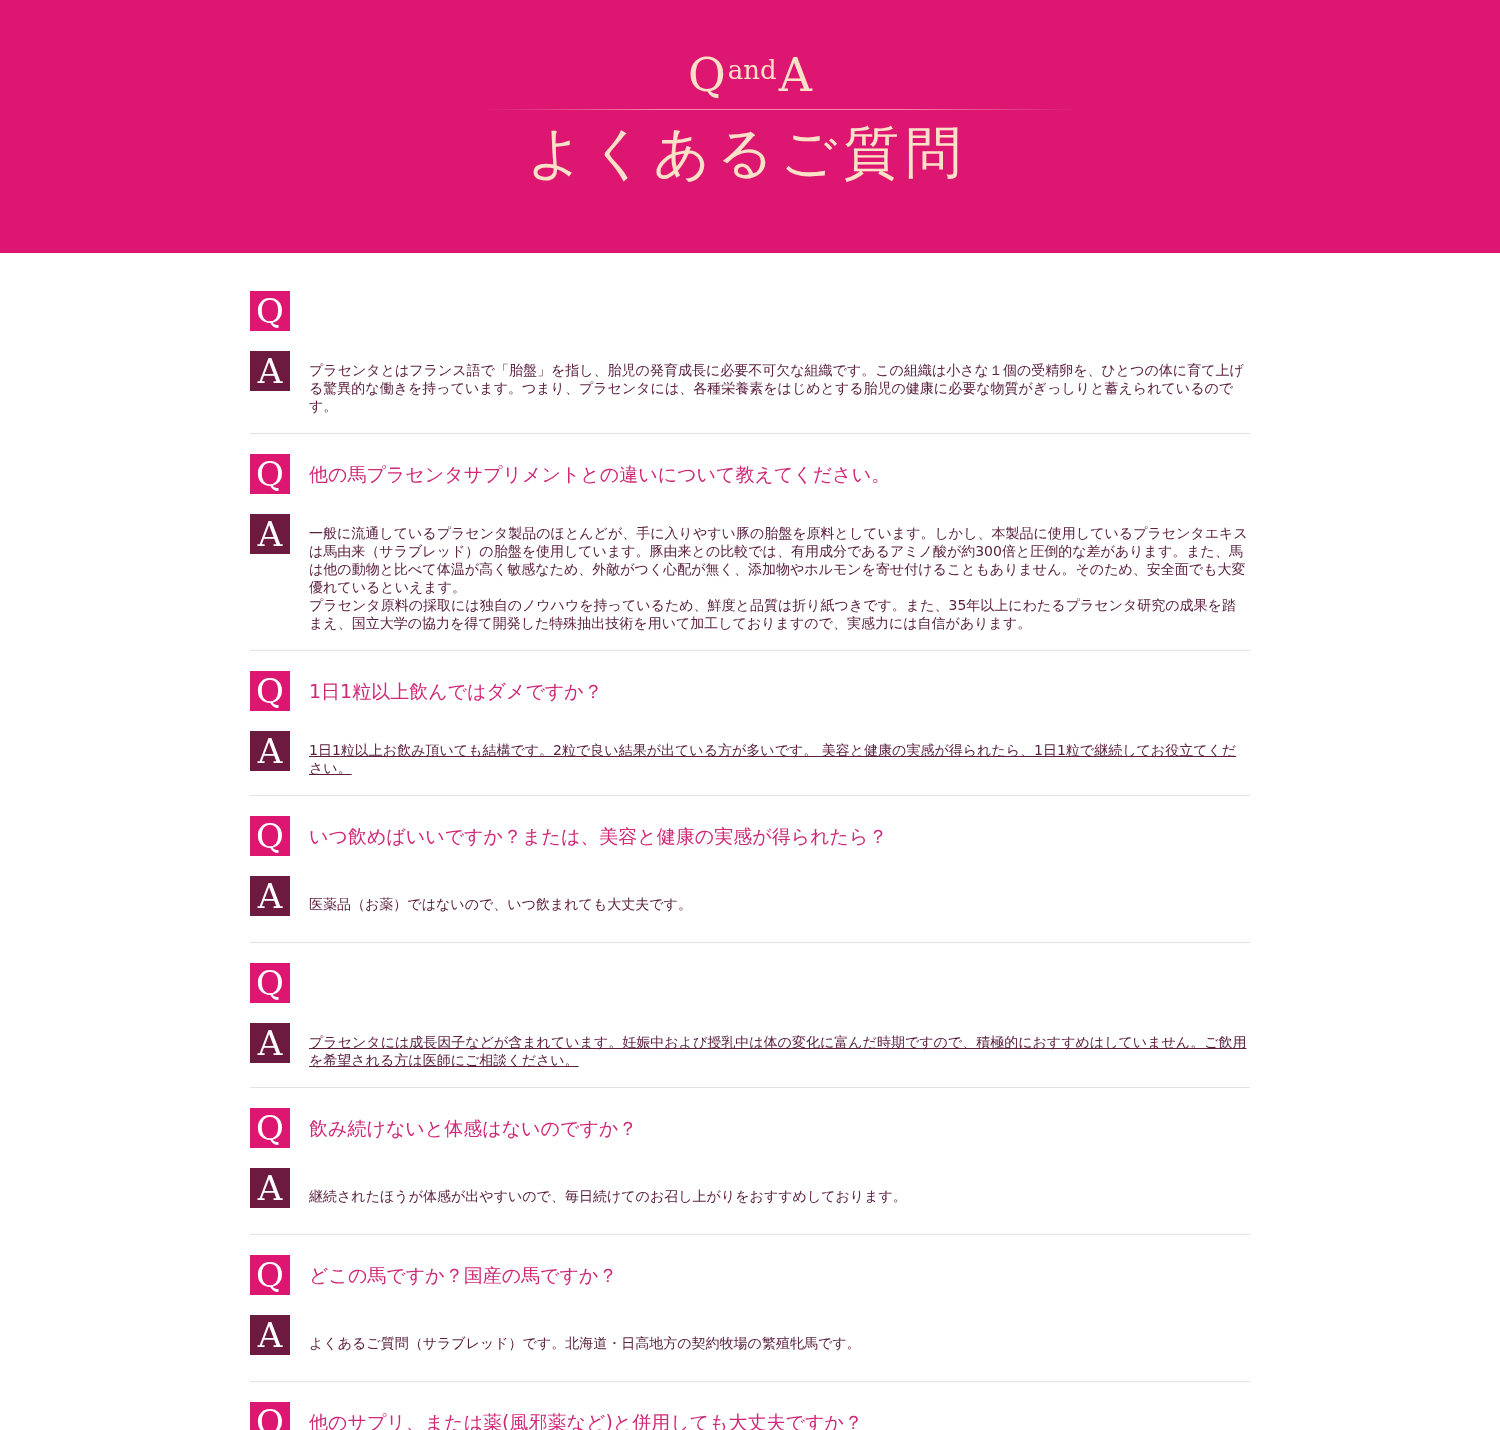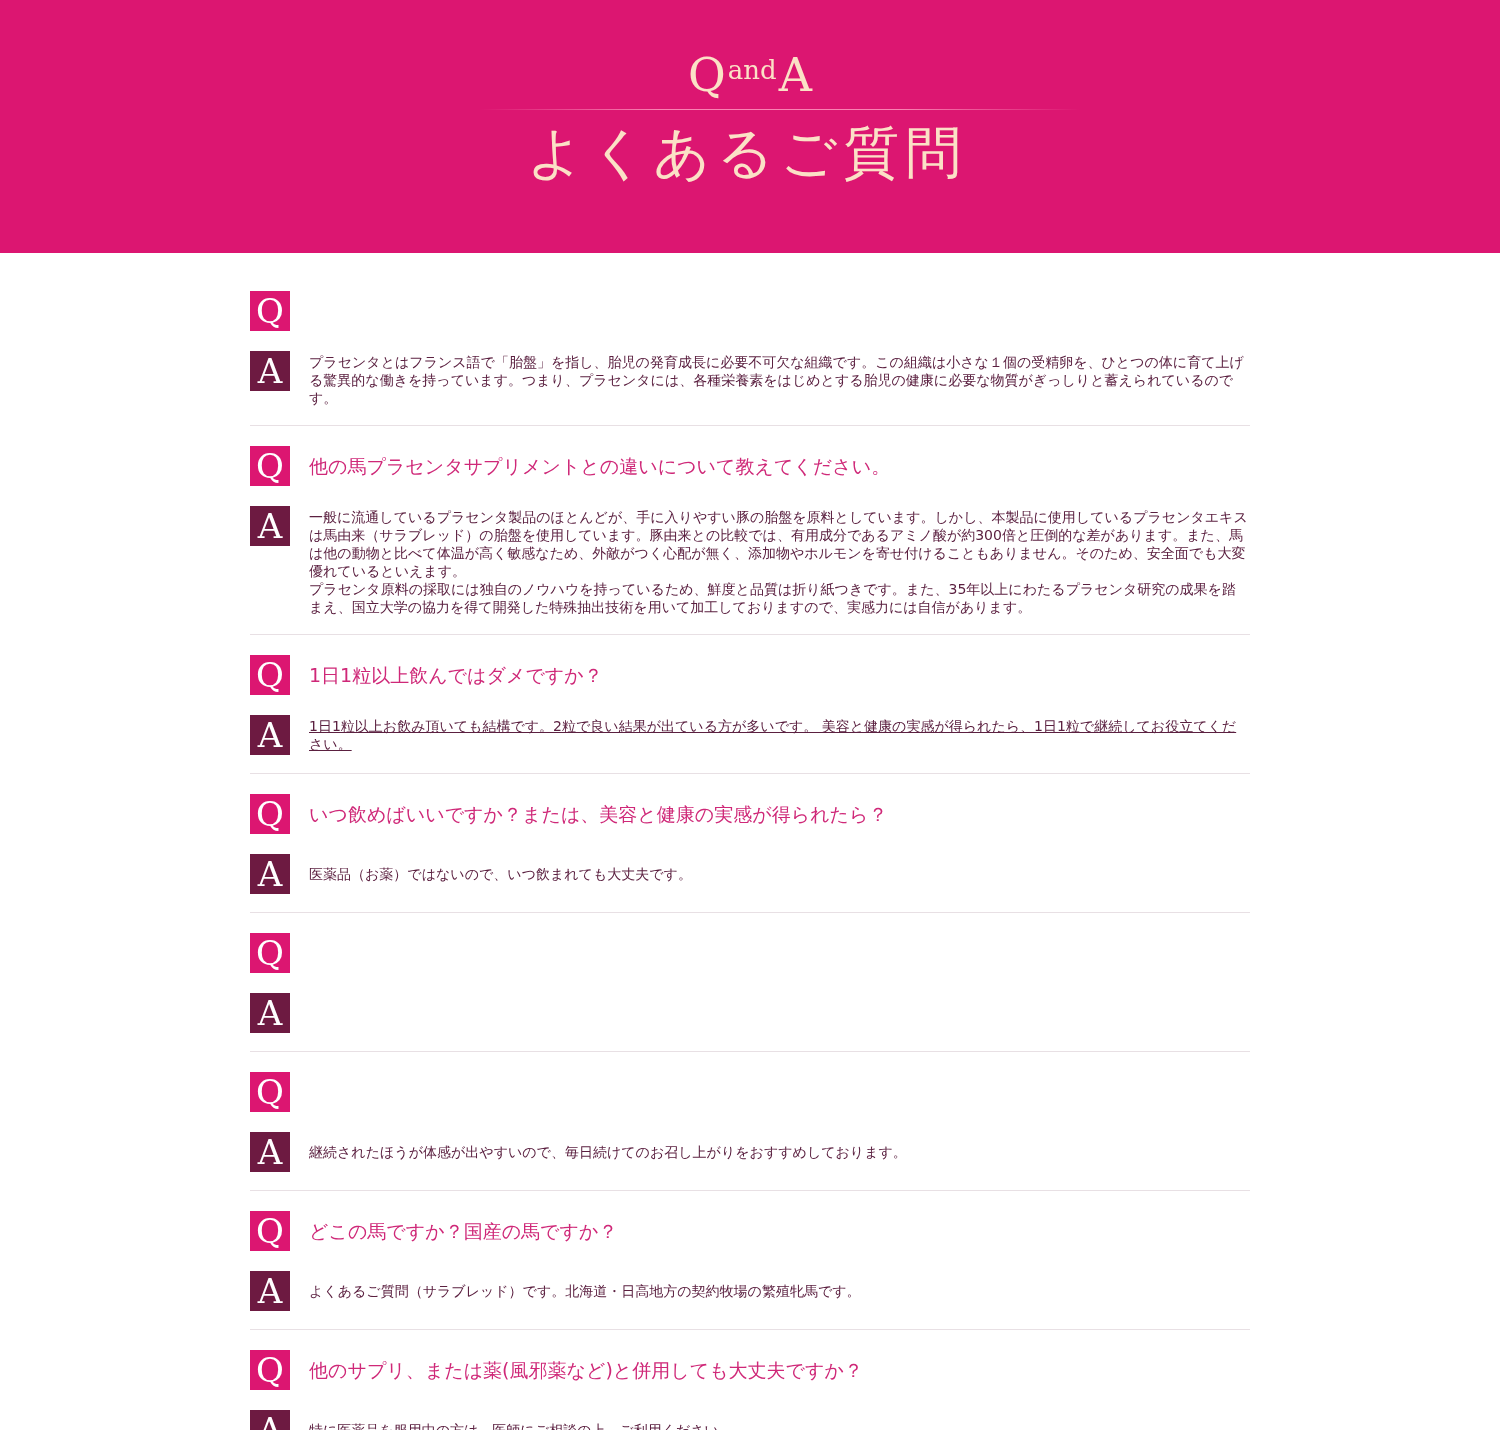--- a/index.html
+++ b/index.html
@@ -31,21 +31,21 @@
     font-family: "DejaVu Serif", "Liberation Serif", serif; font-size: 34px;
     line-height: 40px; text-align: center;
   }
   .badge.q { background: #dc1671; }
   .badge.a { background: #6d1a41; }
   .q-row { margin-bottom: 20px; }
   .q-text {
     margin-left: 19px; color: #cf2878; font-size: 19px; line-height: 40px;
   }
   .a-text {
-    margin-left: 19px; margin-top: 0px; color: #5b2040; font-size: 14px; line-height: 18px;
+    margin-left: 19px; margin-top: 8px; color: #5b2040; font-size: 14px; line-height: 18px;
     width: 941px; padding-top: 2px; white-space: pre-line;
   }
   .a-row.single .a-text { line-height: 40px; padding-top: 0; }
   .a-row.double .a-text { padding-top: 2px; text-decoration: underline; }
 </style>
 </head>
 <body>
 
 <header class="hero">
   <div class="en">
@@ -100,26 +100,28 @@
       <div class="a-text">医薬品（お薬）ではないので、いつ飲まれても大丈夫です。</div>
     </div>
   </section>
 
   <section class="item">
     <div class="row q-row">
       <div class="badge q">Q</div>
     </div>
     <div class="row a-row double">
       <div class="badge a">A</div>
+      <div class="a-text">プラセンタには成長因子などが含まれています。妊娠中および授乳中は体の変化に富んだ時期ですので、積極的におすすめはしていません。ご飲用を希望される方は医師にご相談ください。</div>
     </div>
   </section>
 
   <section class="item">
     <div class="row q-row">
       <div class="badge q">Q</div>
+      <div class="q-text">飲み続けないと体感はないのですか？</div>
     </div>
     <div class="row a-row single">
       <div class="badge a">A</div>
       <div class="a-text">継続されたほうが体感が出やすいので、毎日続けてのお召し上がりをおすすめしております。</div>
     </div>
   </section>
 
   <section class="item">
     <div class="row q-row">
       <div class="badge q">Q</div>

